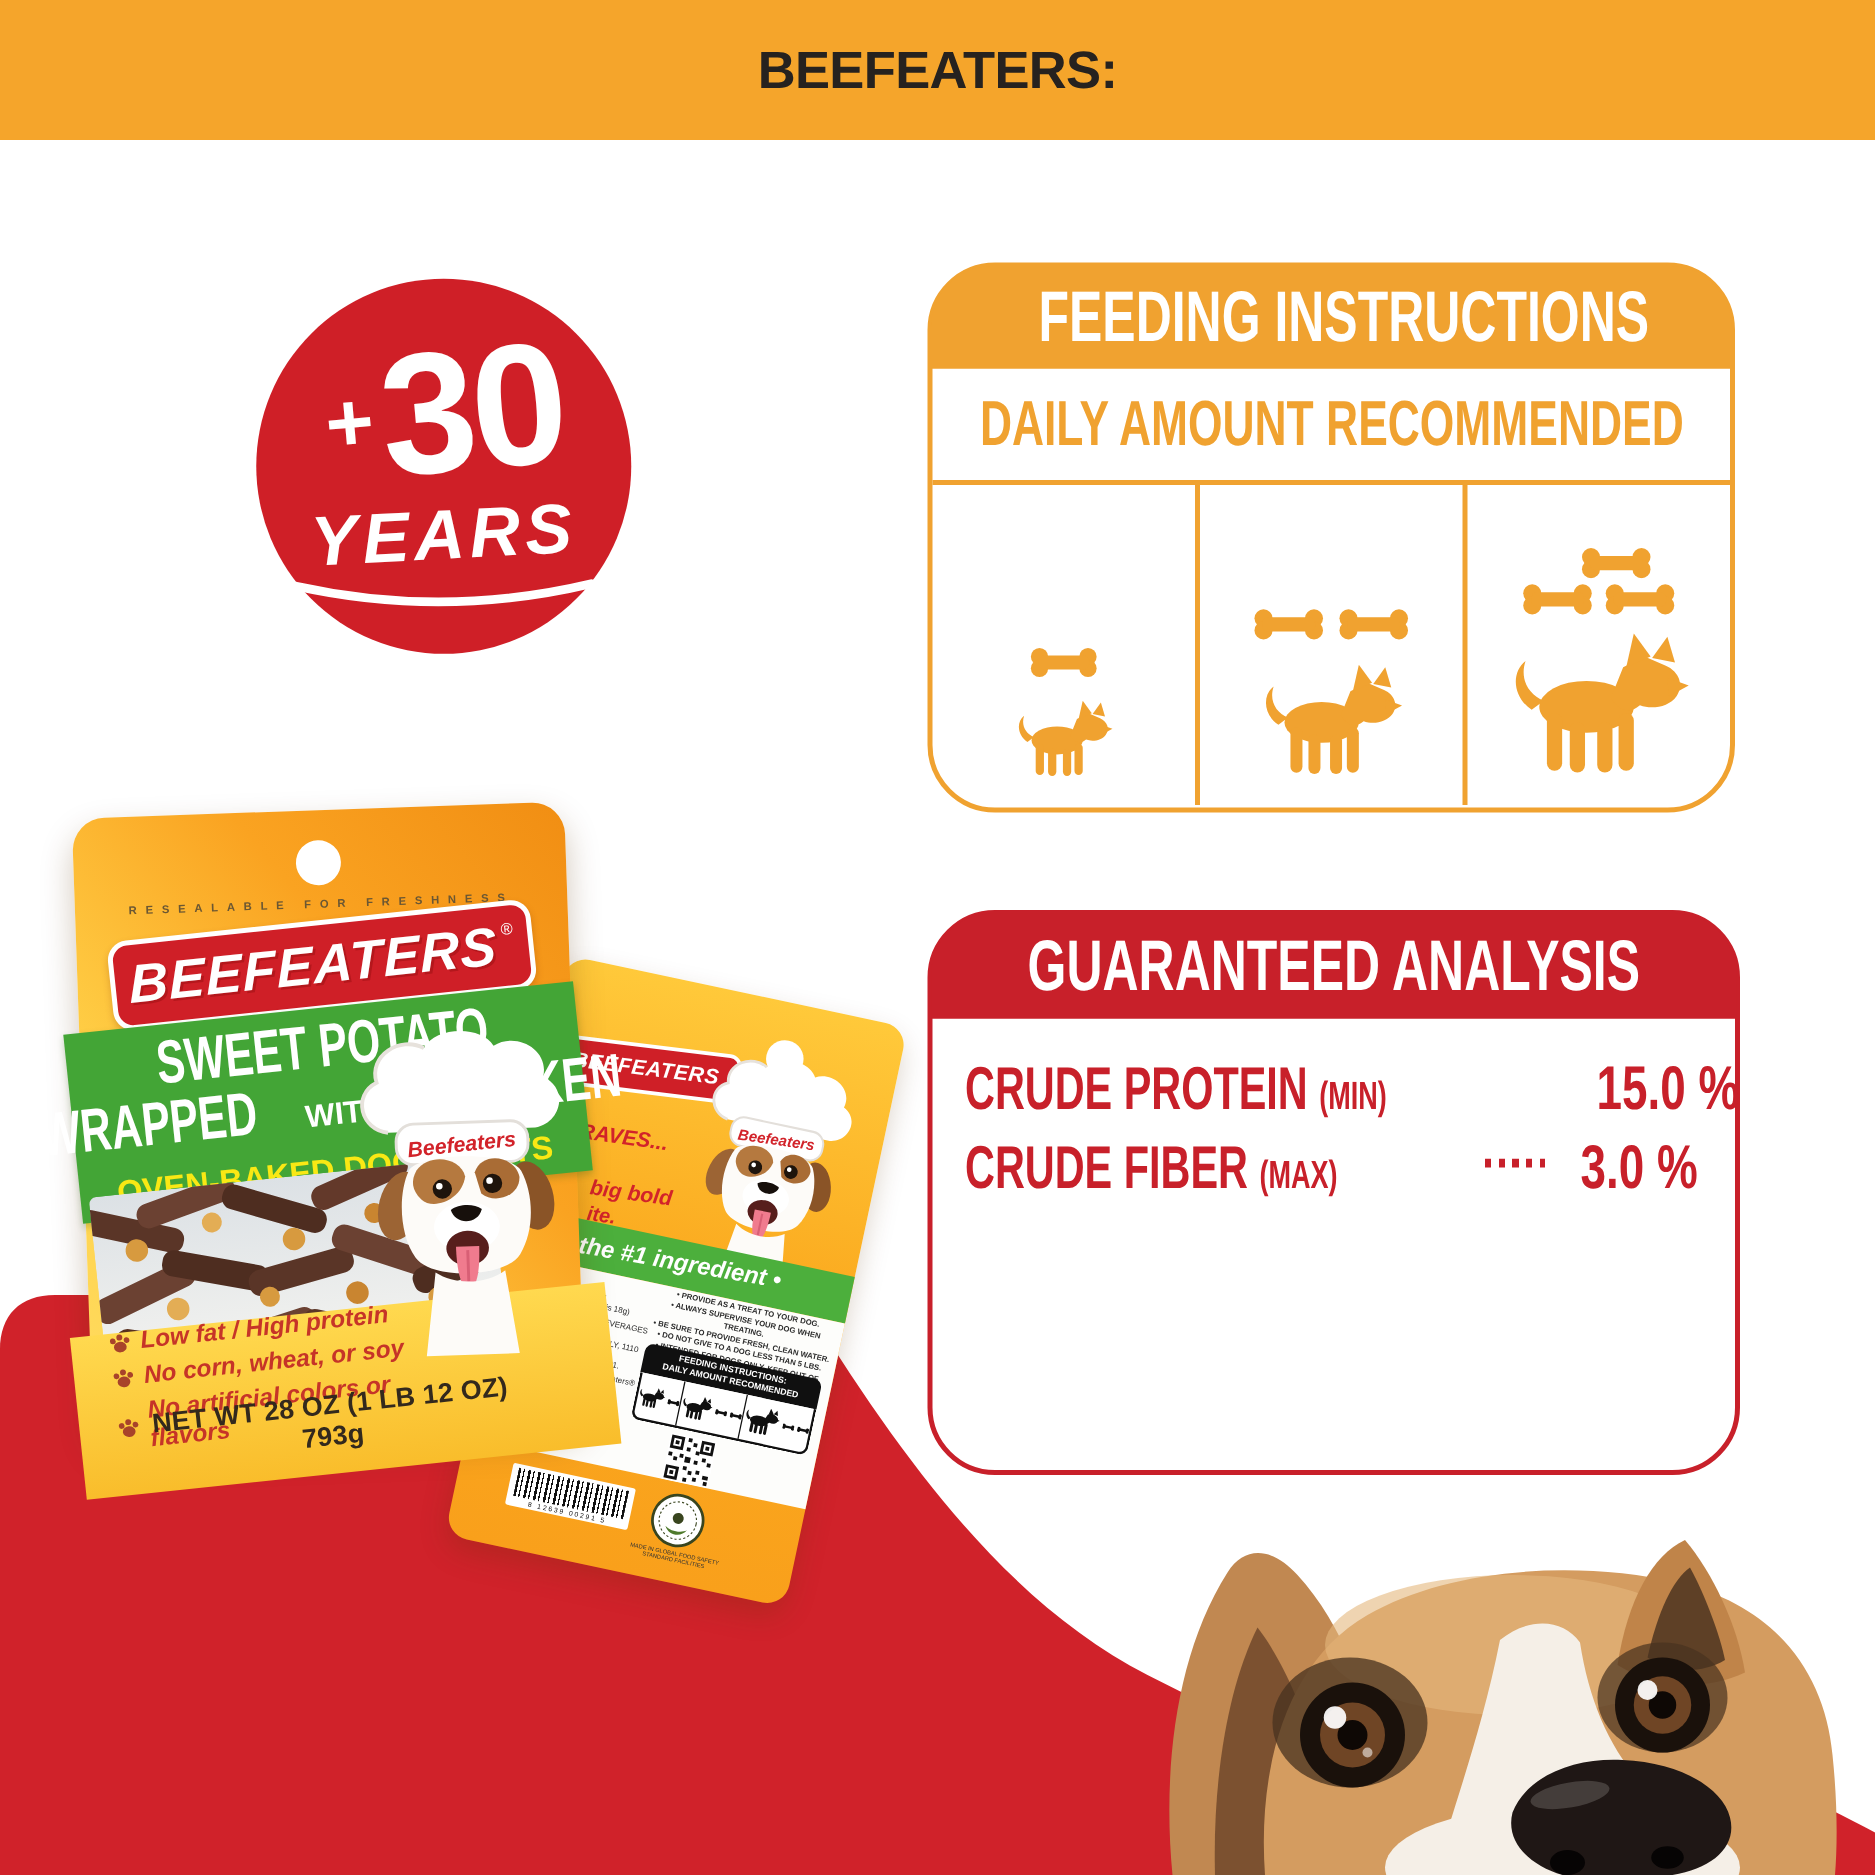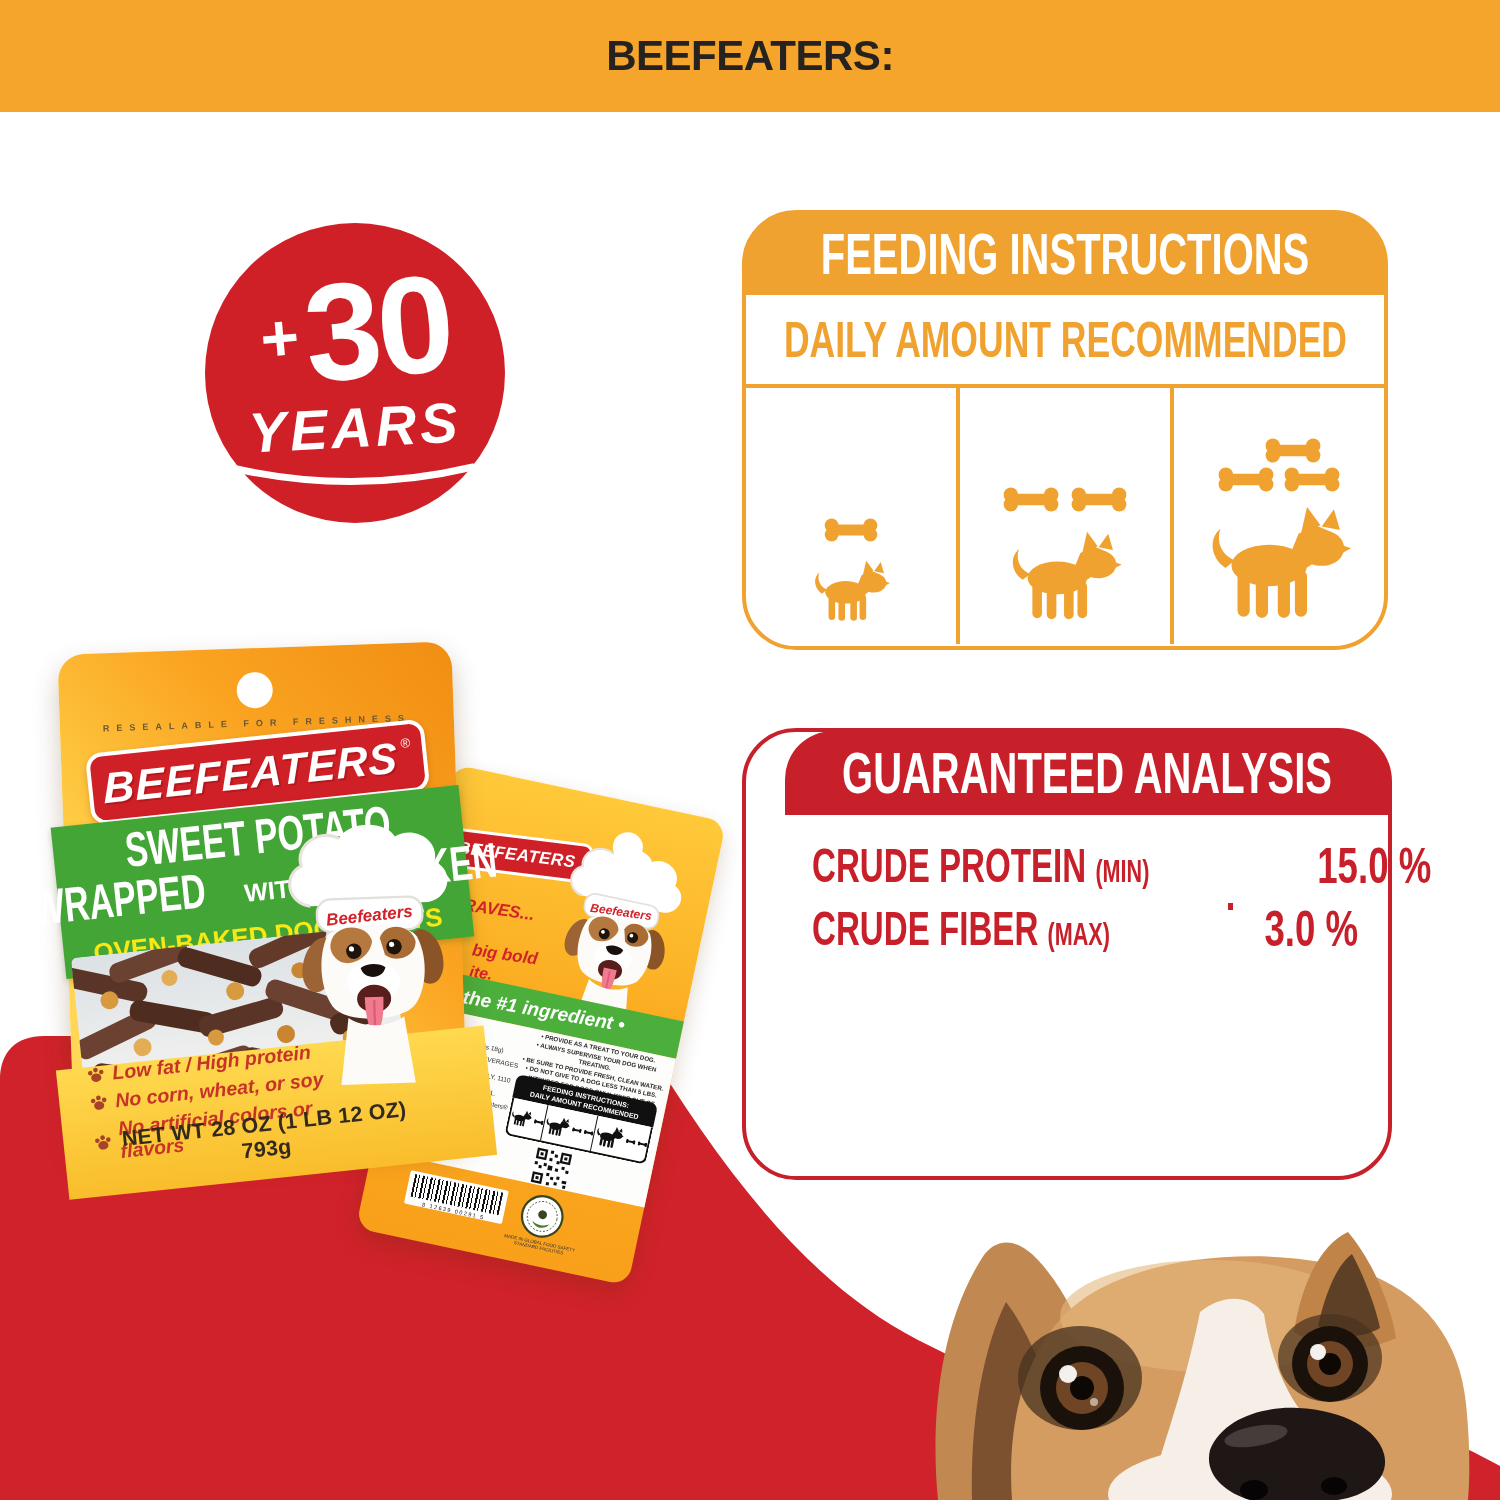--- a/index.html
+++ b/index.html
@@ -19,39 +19,39 @@
          background:#CF1F27;color:#fff;text-align:center;}
   .years .plusrow{margin-top:52px;transform:rotate(-5deg);display:flex;justify-content:center;align-items:flex-start;}
   .years .plus{font-size:66px;font-weight:800;margin-top:18px;margin-right:6px;}
   .years .num{font-size:138px;font-weight:800;line-height:110px;letter-spacing:-4px;}
   .years .yrs{margin-top:10px;font-size:56px;font-weight:700;font-style:italic;letter-spacing:4px;transform:rotate(-3deg);}
   .years svg{position:absolute;left:28px;bottom:28px;}
 
   
   .card{position:absolute;border-radius:54px;background:#fff;}
   .feed-card{left:742px;top:210px;width:646px;height:440px;border:4px solid #F0A230;}
-  .feed-head{height:82px;background:#F0A230;border-radius:48px 48px 0 0;display:flex;align-items:center;justify-content:center;
+  .feed-head{height:82px;background:#F0A230;border-radius:48px 48px 0 0;display:flex;align-items:center;justify-content:flex-start;
              color:#fff;font-weight:800;font-size:54px;margin:-1px;}
   .feed-sub{height:94px;border-bottom:4px solid #F0A230;display:flex;align-items:center;justify-content:center;
             color:#F0A230;font-weight:800;font-size:48px;}
   .feed-cols{display:flex;height:256px;}
   .feed-col{flex:1;border-right:4px solid #F0A230;display:flex;flex-direction:column;align-items:center;justify-content:flex-end;
             padding-bottom:20px;color:#F0A230;}
   .feed-col:last-child{border-right:none;}
   .bones{display:flex;gap:10px;align-items:center;justify-content:center;margin-bottom:16px;}
   .bones3{display:flex;flex-direction:column;align-items:center;margin-bottom:10px;}
   .bones3 .toprow{transform:translateX(14px);margin-bottom:4px;}
   .bones3 .botrow{display:flex;gap:8px;}
   svg.icon{display:block;fill:currentColor;}
 
-  .ga-card{left:742px;top:728px;width:650px;height:452px;border:4px solid #C8202A;padding-left:40px;}
+  .ga-card{left:742px;top:728px;width:650px;height:452px;border:4px solid #C8202A;}
   .ga-head{height:84px;background:#C8202A;border-radius:48px 48px 0 0;display:flex;align-items:center;justify-content:center;
            color:#fff;font-weight:800;font-size:54px;margin:-1px;}
   .ga-body{padding:26px 30px 0 26px;}
-  .ga-row{display:flex;align-items:flex-start;height:63px;color:#C8202A;}
+  .ga-row{display:flex;align-items:center;height:63px;color:#C8202A;}
   .ga-label{font-weight:800;font-size:46px;white-space:nowrap;transform:scale(0.72,1.05);transform-origin:left bottom;}
   .ga-qual{font-size:30px;font-weight:800;}
   .ga-dots{flex:1;height:7px;margin:0 2px 9px 2px;
            background-image:repeating-linear-gradient(90deg,#C8202A 0 5px,transparent 5px 11px);}
   .ga-value{font-weight:800;font-size:47px;white-space:nowrap;transform:scale(0.78,1.05);transform-origin:right bottom;}
 
   
   .bag{position:absolute;}
   .back-bag{left:402px;top:788px;width:278px;height:474px;transform:rotate(12deg);
             background:linear-gradient(180deg,#FFC93A 0%,#FBAB20 46%,#F9A01B 100%);

